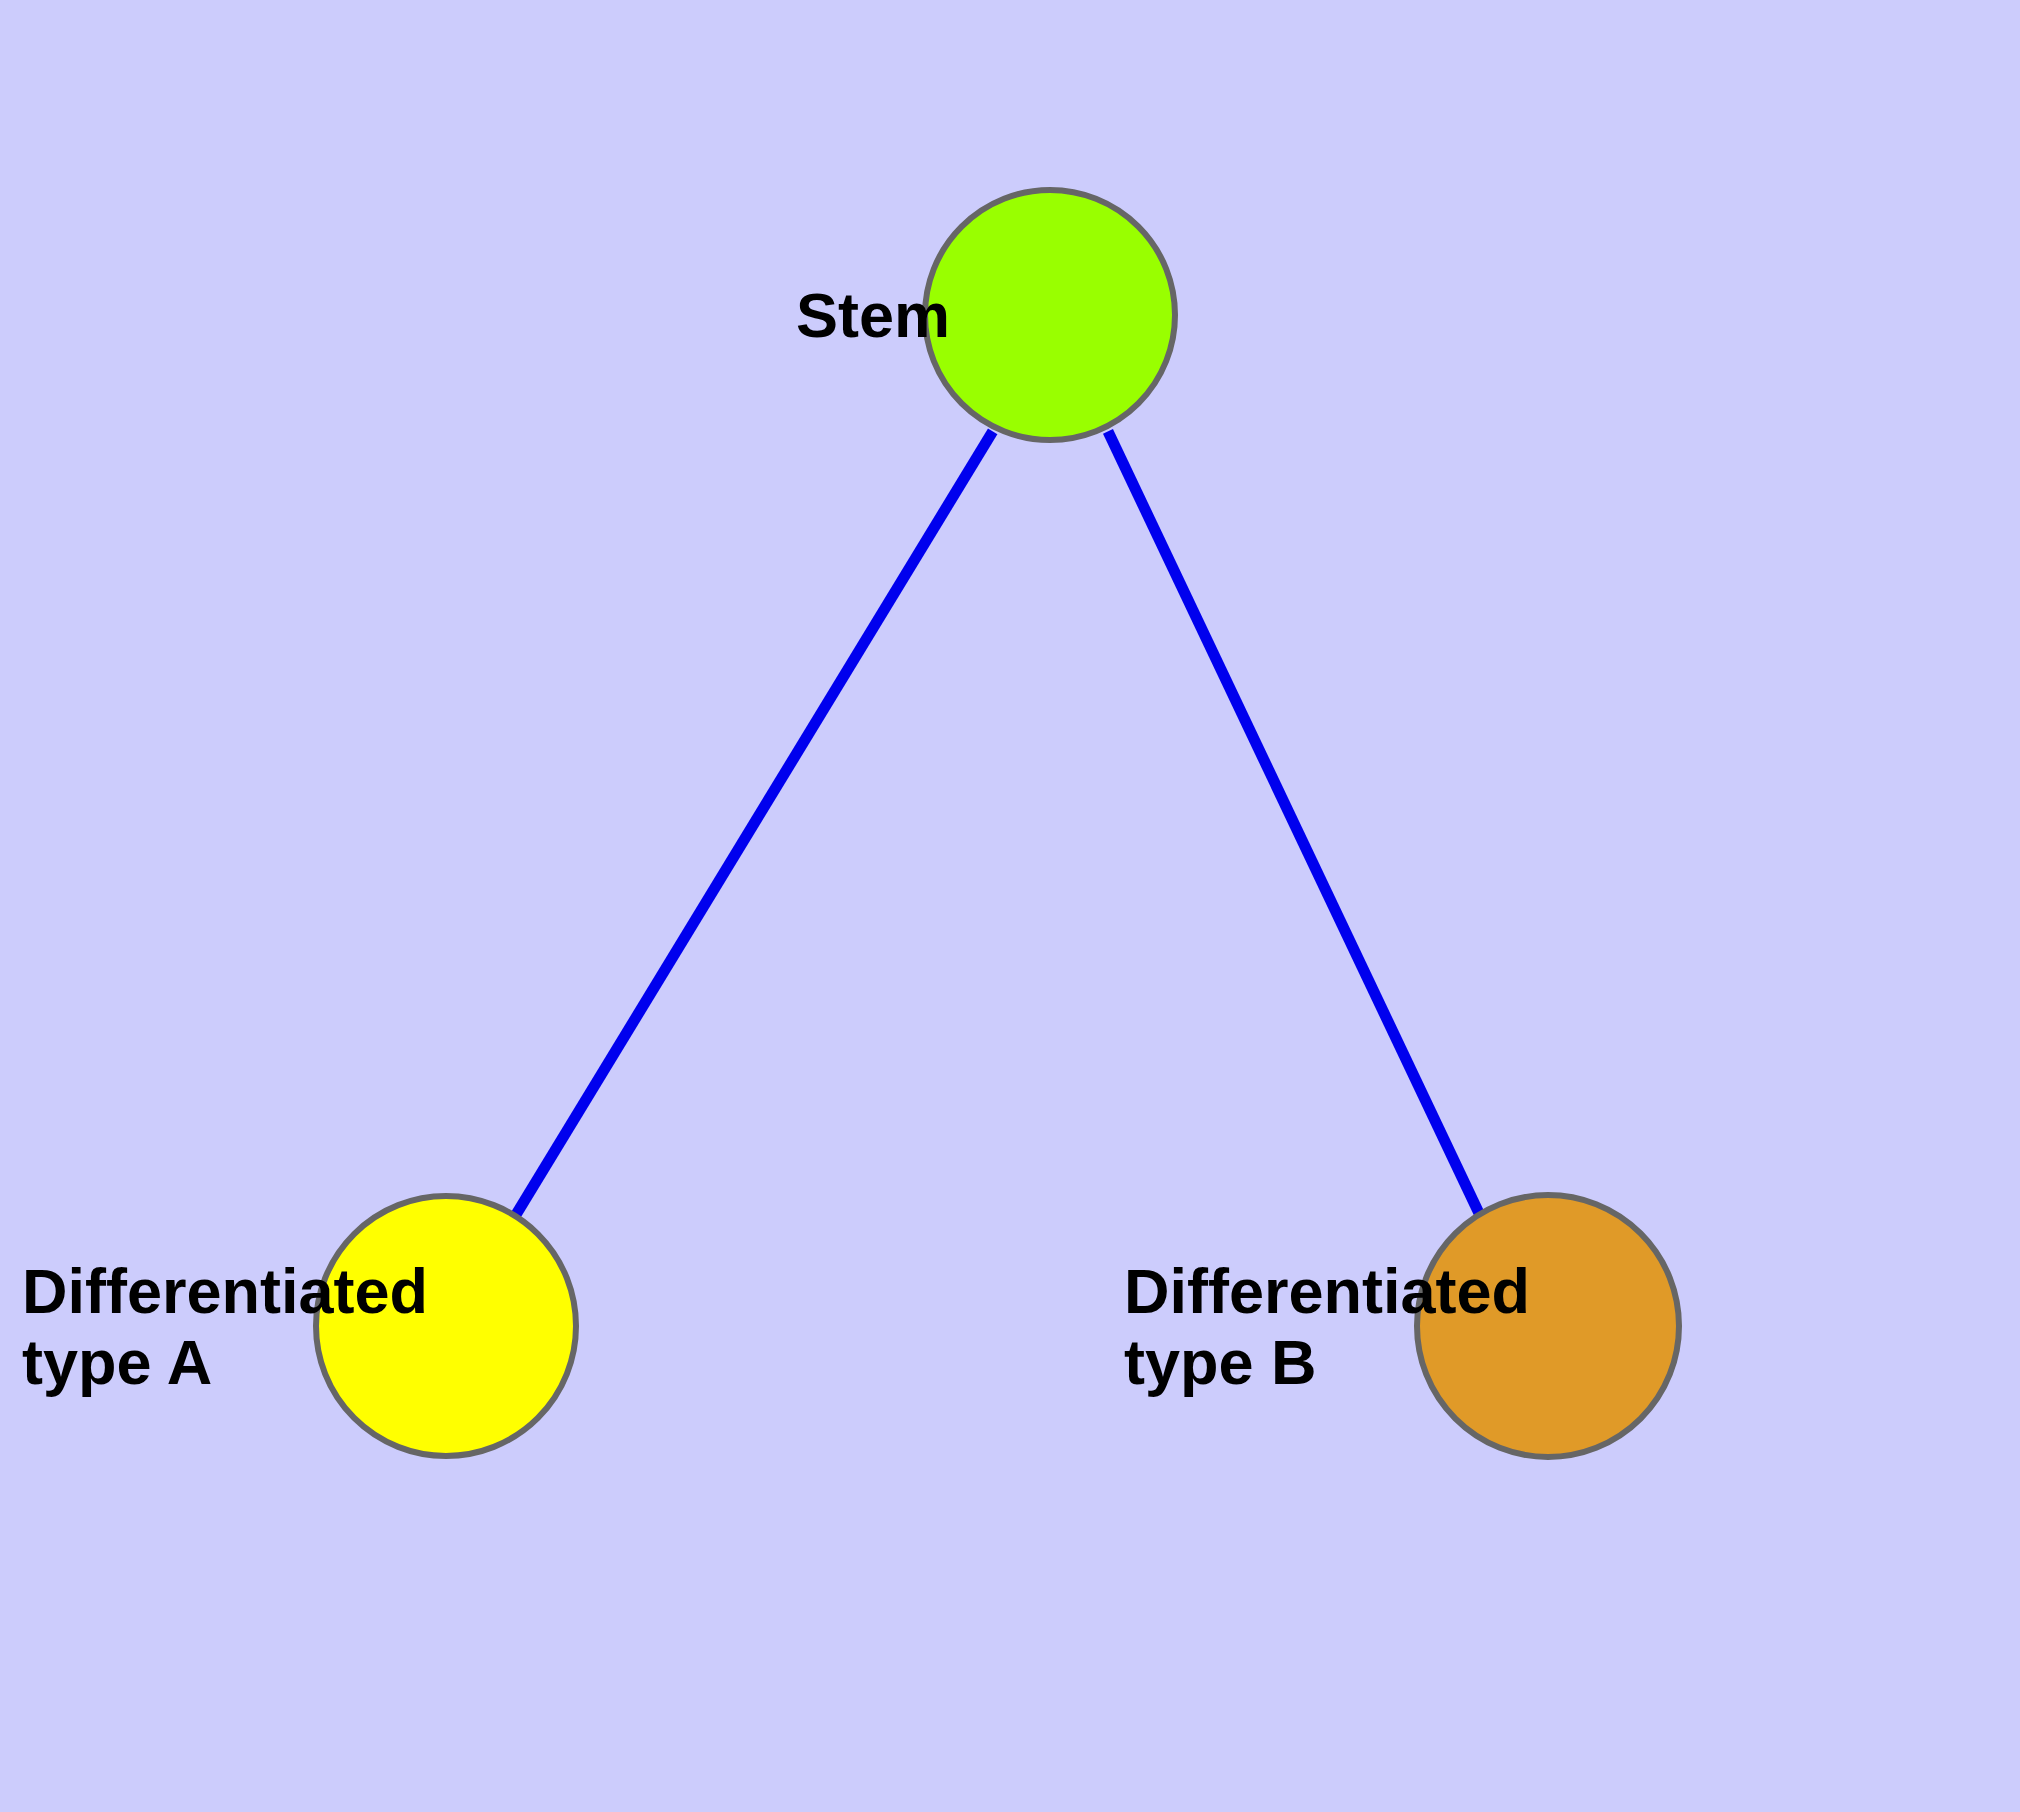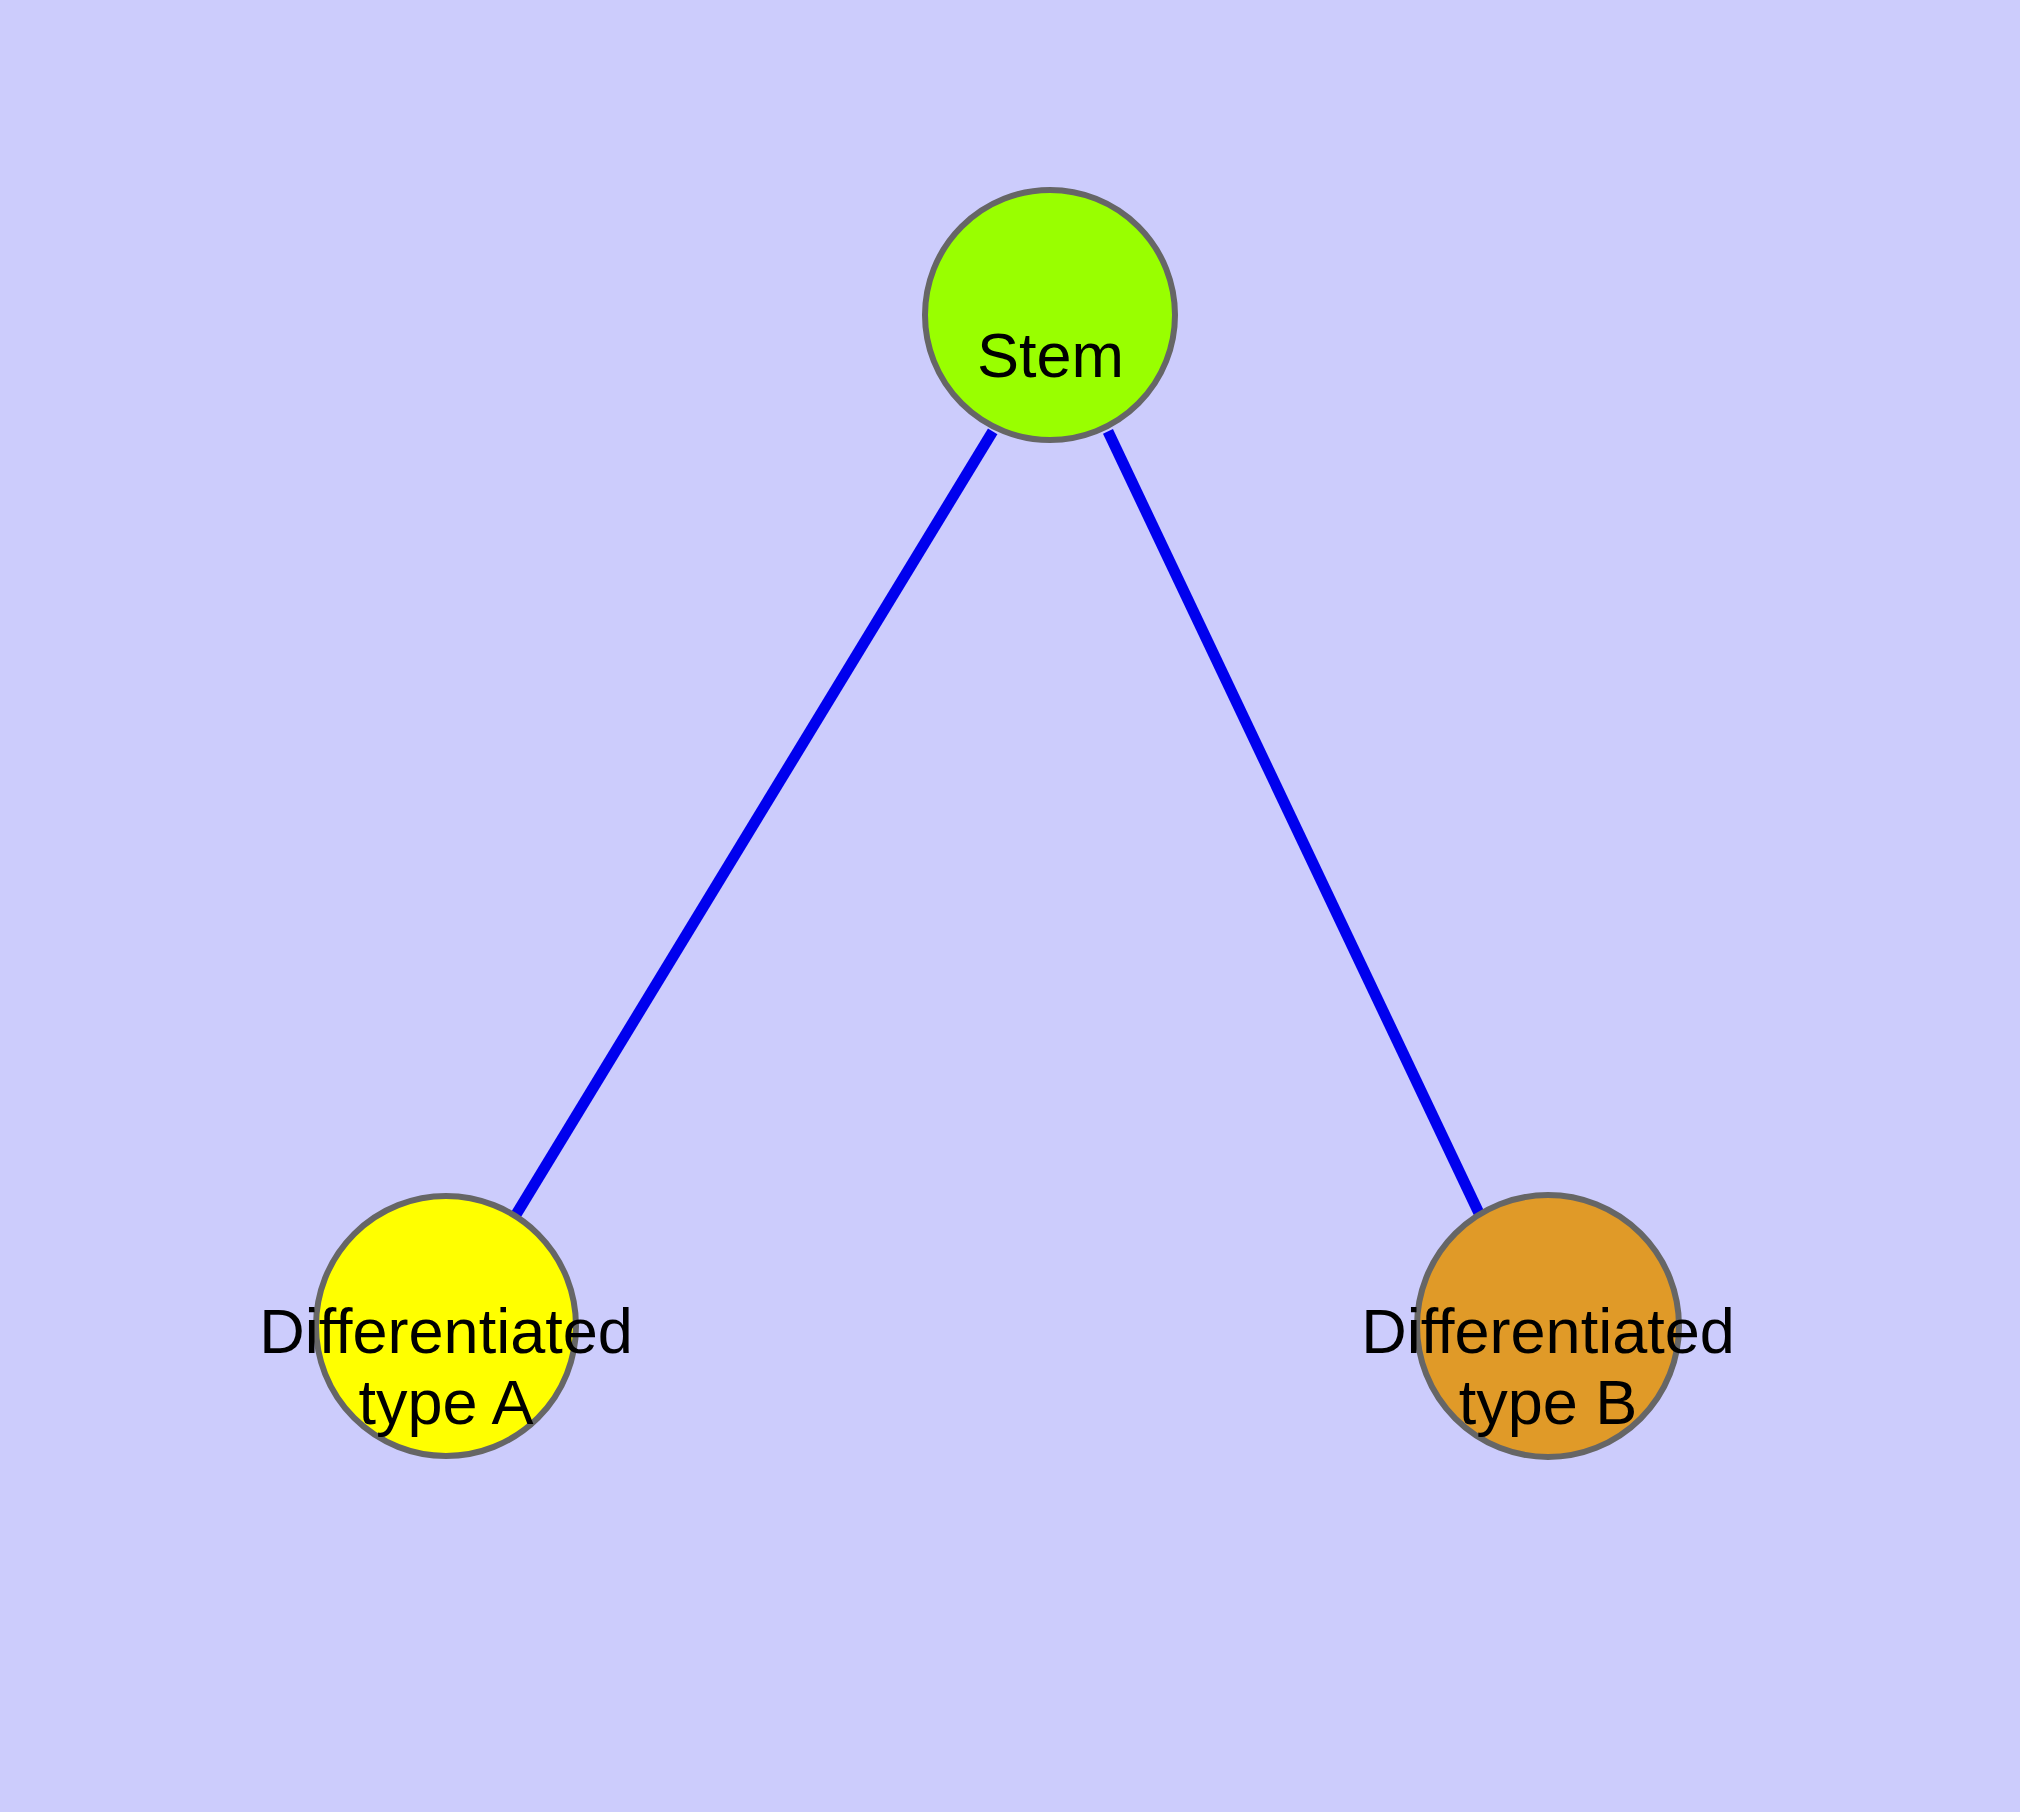--- a/index.html
+++ b/index.html
@@ -49,26 +49,25 @@
   .node-diff-b {
     left: 1414px;
     top: 1193px;
     width: 269px;
     height: 269px;
     background: #e09a28;
   }
   .node-label {
     position: absolute;
     color: #000000;
-    font-weight: normal;
-    text-align: center;
+    font-weight: bold;
+    text-align: left;
     line-height: 1.12;
     white-space: pre-line;
     pointer-events: none;
-    margin-top: 40px;
   }
   .label-stem {
     left: 796px;
     top: 270px;
     width: 509px;
     font-size: 63px;
   }
   .label-diff-a {
     left: 22px;
     top: 1246px;

